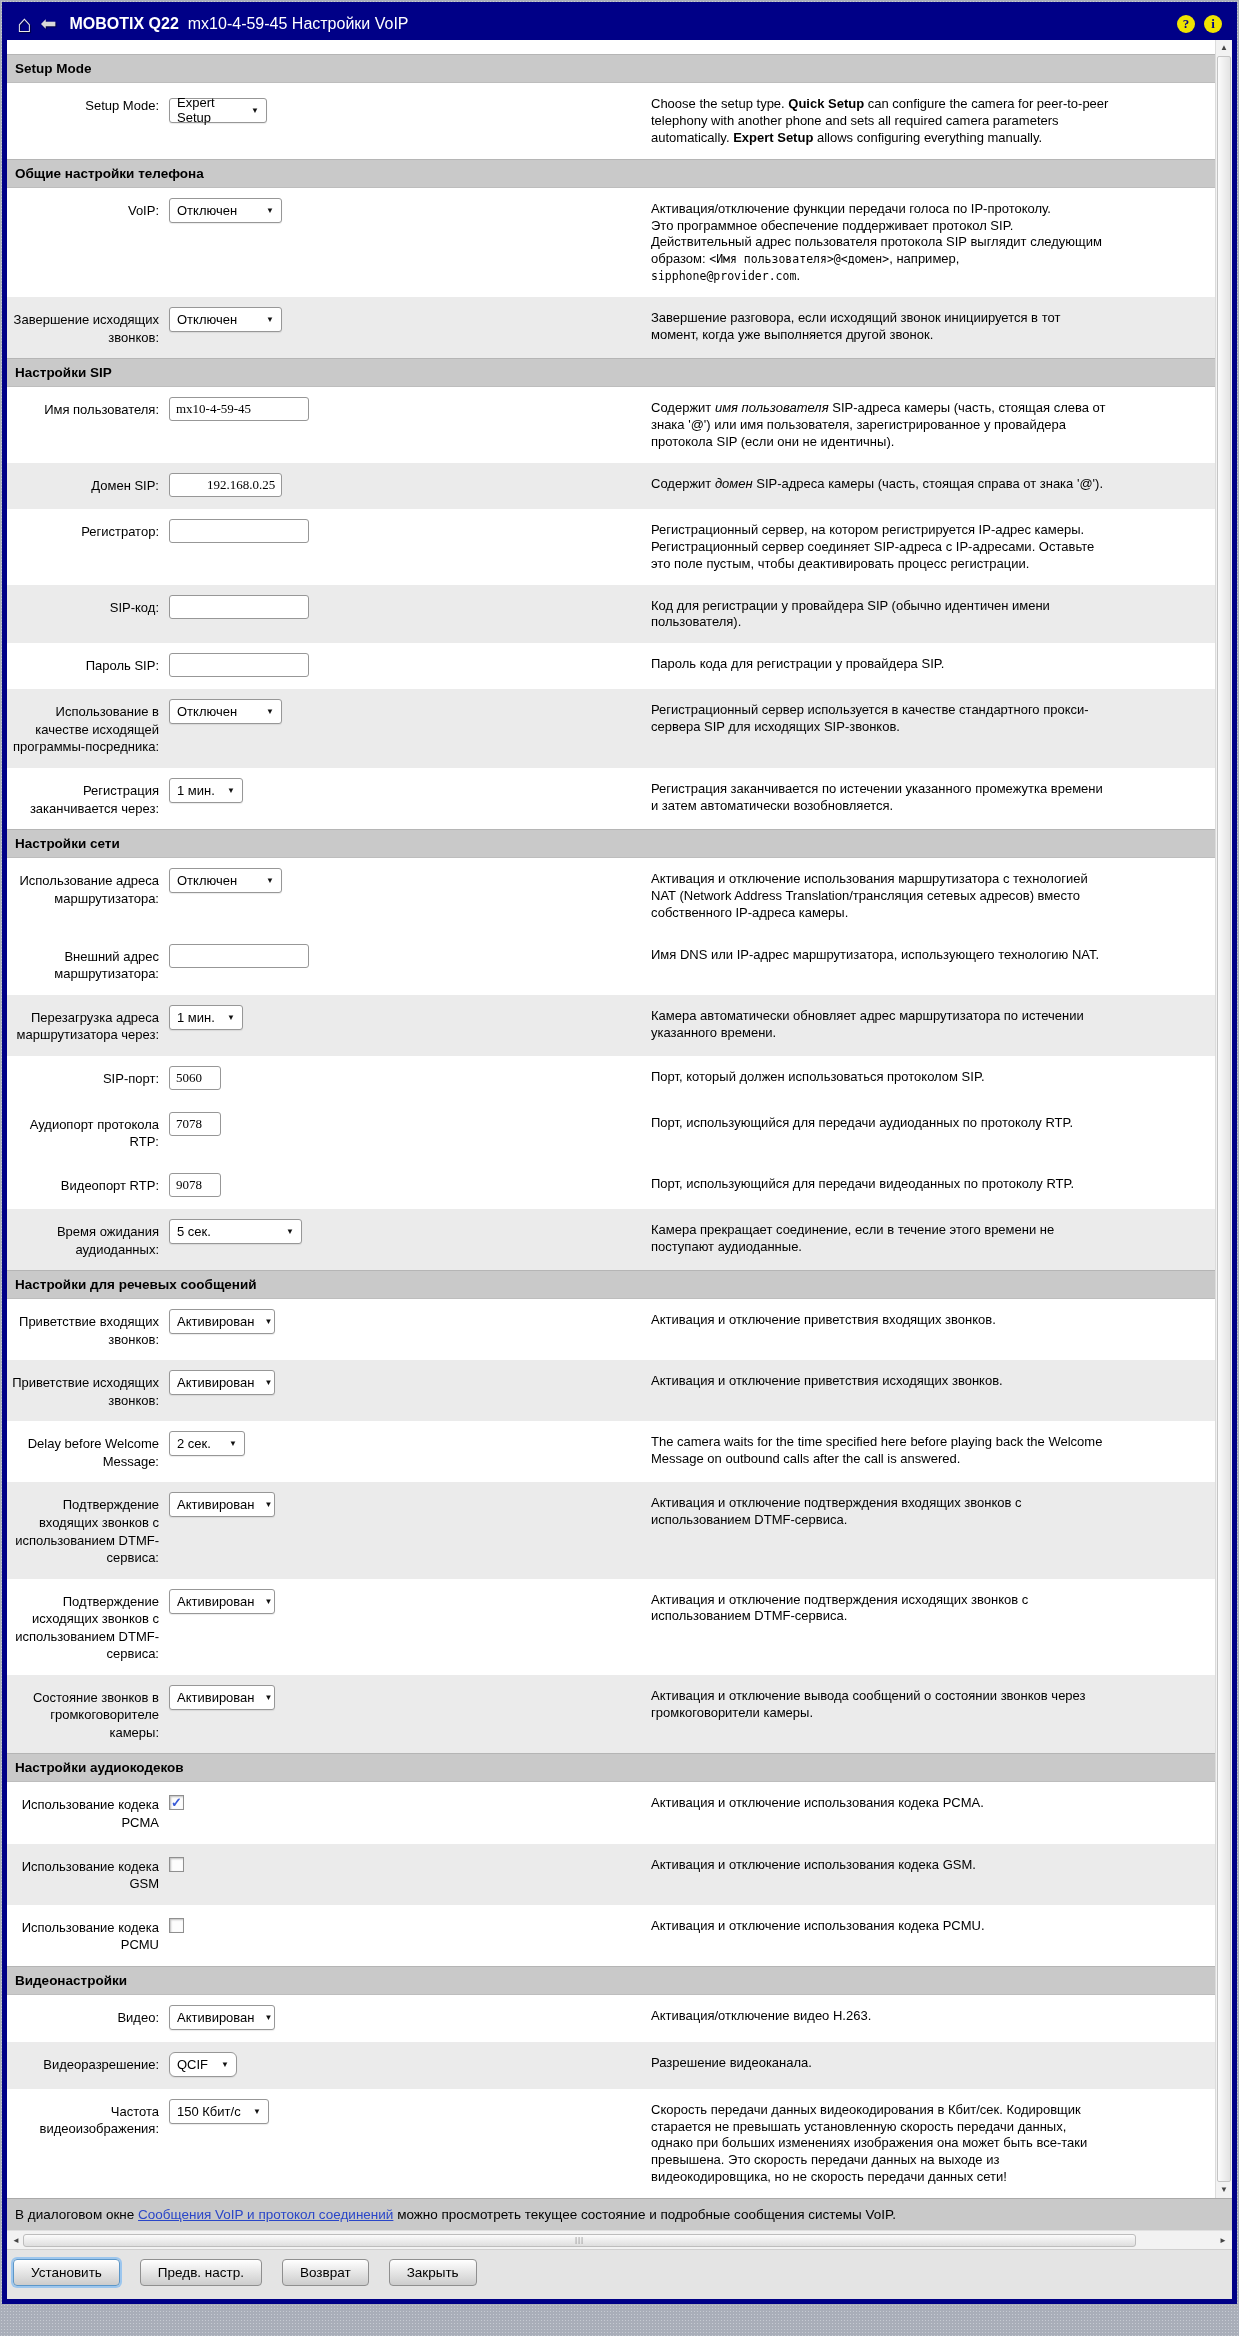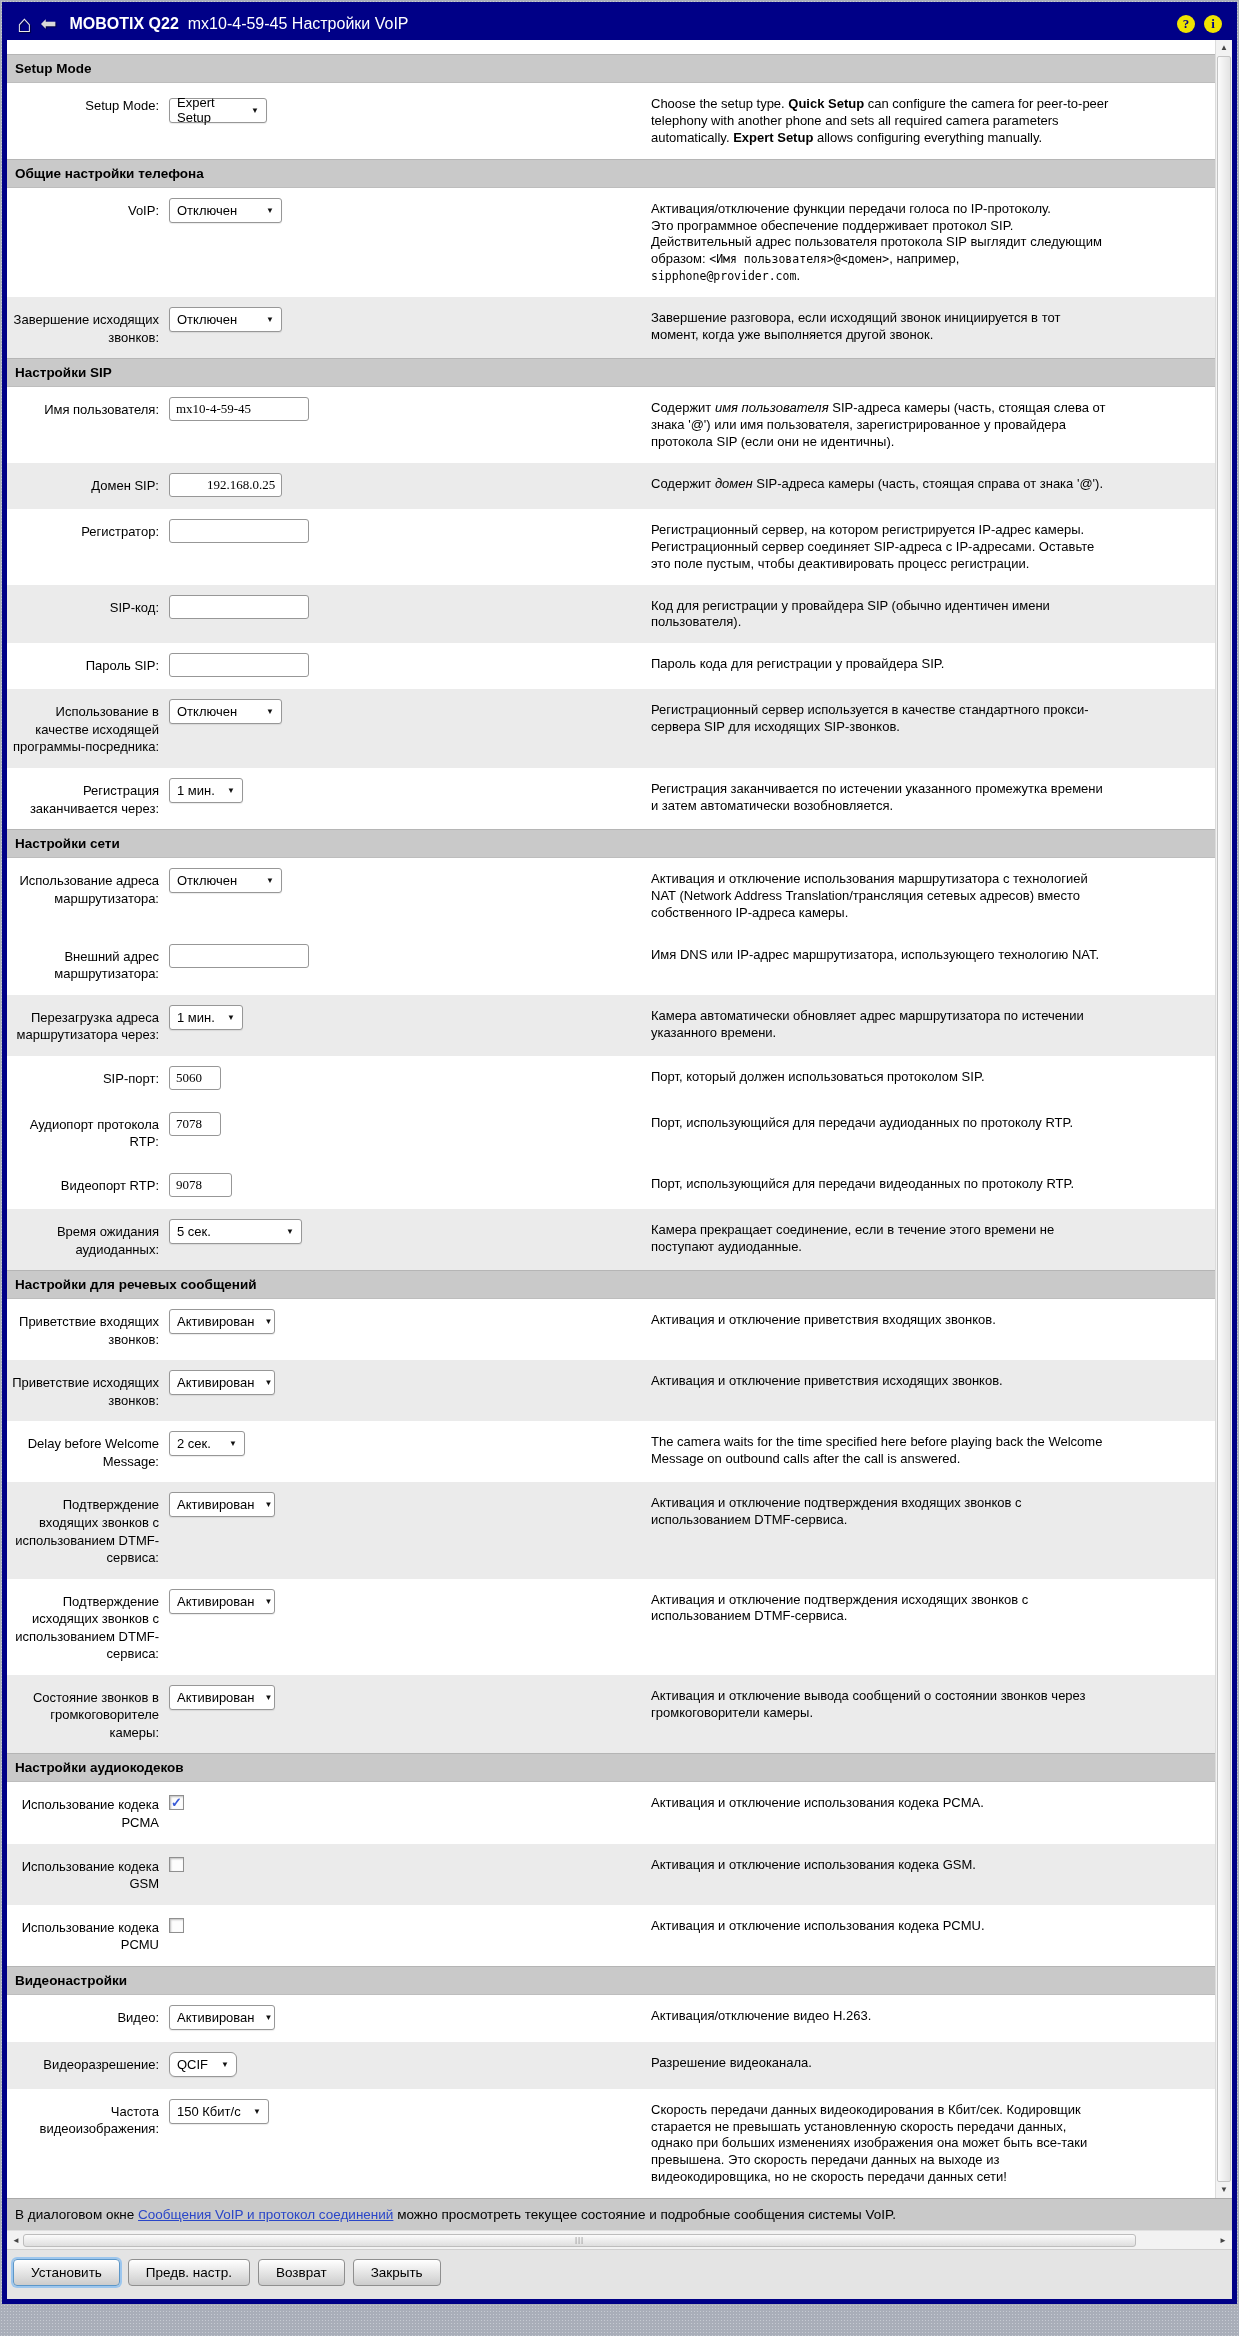--- a/index.html
+++ b/index.html
@@ -64,21 +64,21 @@
   .link { color:#2a46c8; text-decoration:underline; cursor:pointer; }
   .hscroll { height:19px; background:#f2f2f2; border-top:1px solid #e0e0e0; display:flex; align-items:center; padding:0 2px; }
   .h-arrow { width:14px; font-size:8px; color:#444; text-align:center; cursor:pointer; }
   .h-thumb {
     height:13px; flex:0 0 auto; width:calc(100% - 108px);
     background:linear-gradient(#fbfbfb,#dedede); border:1px solid #bdbdbd; border-radius:3px;
     display:flex; align-items:center; justify-content:center; cursor:pointer;
   }
   .grip { font-size:8px; color:#8a8a8a; letter-spacing:1px; line-height:8px; }
   .h-gap { flex:1; }
-  .buttonbar { background:#e4e4e4; padding:9px 6px 13px; display:flex; gap:8px; border-top:1px solid #cfcfcf; }
+  .buttonbar { background:#e4e4e4; padding:9px 6px 13px; display:flex; gap:20px; border-top:1px solid #cfcfcf; }
   .btn {
     border:1px solid #8f8f8f; border-radius:4px; background:linear-gradient(#ffffff,#cccccc);
     padding:5px 17px; font-size:13.5px; font-family:"Liberation Sans", sans-serif; cursor:pointer; color:#000;
   }
   .btn.primary { box-shadow:0 0 0 2px #9cc6ee; border-color:#5d97c8; }
 </style>
 </head>
 <body>
 
 <div class="window">
@@ -190,21 +190,21 @@
           <div class="col-control"><input class="textbox" type="text" value="5060" style="width: 52px;"></div>
           <div class="col-desc"><span>Порт, который должен использоваться протоколом SIP.</span></div>
         </div>
         <div class="row">
           <div class="col-label">Аудиопорт протокола RTP:</div>
           <div class="col-control"><input class="textbox" type="text" value="7078" style="width: 52px;"></div>
           <div class="col-desc"><span>Порт, использующийся для передачи аудиоданных по протоколу RTP.</span></div>
         </div>
         <div class="row">
           <div class="col-label">Видеопорт RTP:</div>
-          <div class="col-control"><input class="textbox" type="text" value="9078" style="width: 63px;"></div>
+          <div class="col-control"><input class="textbox" type="text" value="9078" style="width: 52px;"></div>
           <div class="col-desc"><span>Порт, использующийся для передачи видеоданных по протоколу RTP.</span></div>
         </div>
         <div class="row shaded">
           <div class="col-label">Время ожидания аудиоданных:</div>
           <div class="col-control"><div class="select" style="width: 133px;">
               <span class="sel-text">5 сек.</span>
               <span class="sel-arrow">▼</span>
             </div></div>
           <div class="col-desc"><span>Камера прекращает соединение, если в течение этого времени не поступают аудиоданные.</span></div>
         </div>

